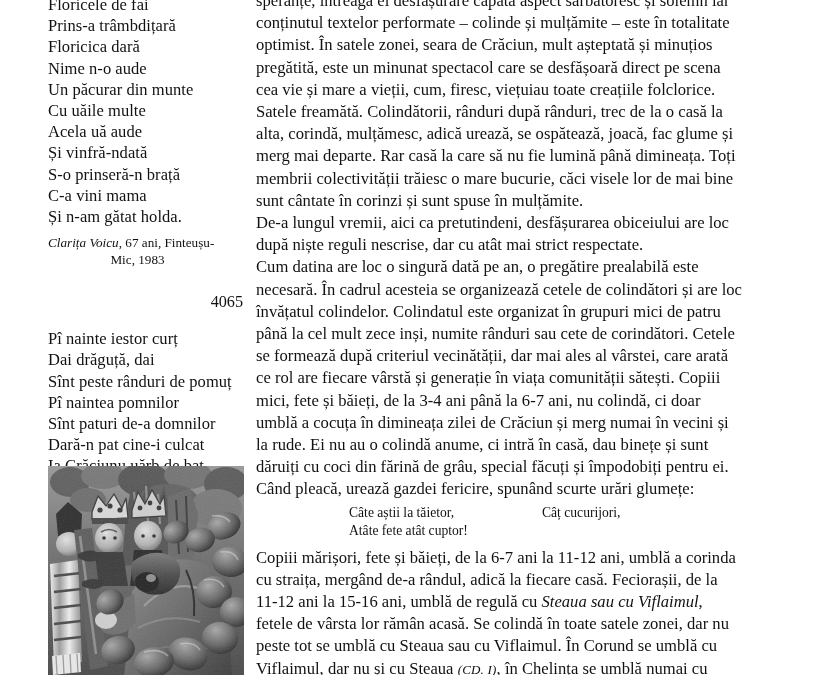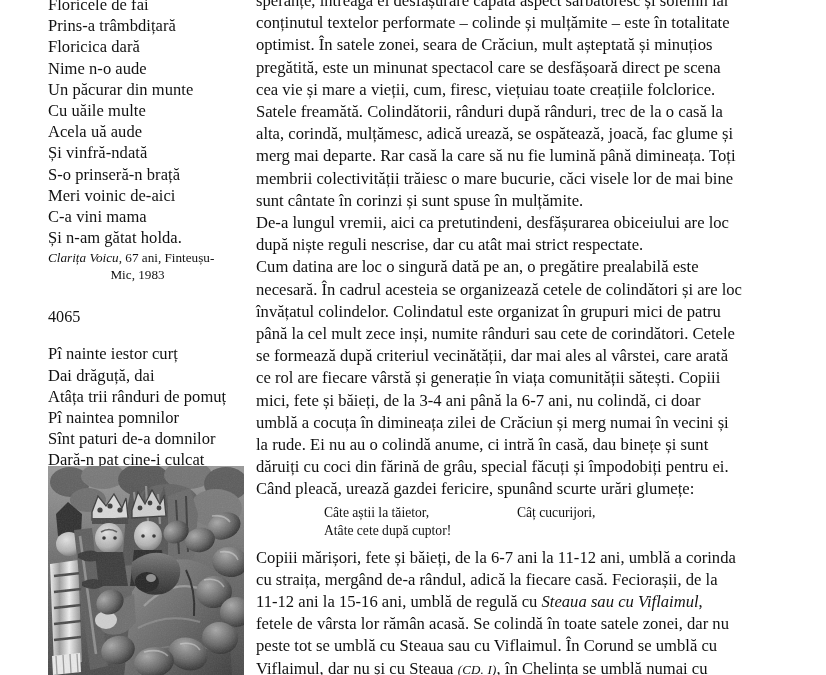--- a/index.html
+++ b/index.html
@@ -30,33 +30,33 @@
   }
   .verse-line {
     font-size: 16.5px;
     line-height: 21.2px;
     white-space: nowrap;
     letter-spacing: 0.05px;
   }
   .attribution {
     font-size: 13.2px;
     line-height: 17px;
-    margin-top: 1px;
+    margin-top: 7px;
   }
   .attribution .name {
     font-style: italic;
   }
   .attribution-second {
     font-size: 13.2px;
     line-height: 17px;
     text-align: center;
     padding-right: 26px;
   }
   .poem-number {
-    text-align: left;
+    text-align: right;
     font-size: 16.2px;
     line-height: 21px;
     padding-right: 10px;
     margin-top: 24px;
     margin-bottom: 15px;
   }
 
   
   .photo-wrap {
     position: absolute;
@@ -92,20 +92,21 @@
     font-variant: small-caps;
     letter-spacing: 0.2px;
     font-style: italic;
   }
 
   
   .verse-insert {
     display: flex;
     margin: 3px 0 6px 0;
     padding-left: 68px;
+    justify-content: flex-end;
   }
   .verse-insert .vcol {
     font-size: 13.6px;
     line-height: 18.5px;
   }
   .verse-insert .vcol-a { width: 193px; }
   .verse-insert .vcol-b { width: 200px; }
 </style>
 </head>
 <body>
@@ -117,34 +118,33 @@
     <div>
       <div class="verse-line">Floricele de fai</div>
       <div class="verse-line">Prins-a trâmbdițară</div>
       <div class="verse-line">Floricica dară</div>
       <div class="verse-line">Nime n-o aude</div>
       <div class="verse-line">Un păcurar din munte</div>
       <div class="verse-line">Cu uăile multe</div>
       <div class="verse-line">Acela uă aude</div>
       <div class="verse-line">Și vinfră-ndată</div>
       <div class="verse-line">S-o prinseră-n brață</div>
-      <div class="verse-line">Meri voinic de-aici</div>
       <div class="verse-line">C-a vini mama</div>
       <div class="verse-line">Și n-am gătat holda.</div>
     </div>
 
     <div class="attribution"><span class="name">Clarița Voicu</span><span>, 67 ani, Finteușu-</span></div>
     <div class="attribution-second">Mic, 1983</div>
 
     <div class="poem-number">4065</div>
 
     <div>
       <div class="verse-line">Pî nainte iestor curț</div>
       <div class="verse-line">Dai drăguță, dai</div>
-      <div class="verse-line">Atâța trii rânduri de pomuț</div>
+      <div class="verse-line">Sînt peste rânduri de pomuț</div>
       <div class="verse-line">Pî naintea pomnilor</div>
       <div class="verse-line">Sînt paturi de-a domnilor</div>
       <div class="verse-line">Dară-n pat cine-i culcat</div>
       <div class="verse-line">Ia Crăciunu uărb de bat</div>
       <div class="verse-line">Cât că moarte-ai stă la cap</div>
     </div>
 
   </div>
 
   <div class="photo-wrap">
@@ -298,21 +298,21 @@
 
     <p class="para">speranțe, întreaga ei desfășurare capătă aspect sărbătoresc și solemn iar conținutul textelor performate – colinde și mulțămite – este în totalitate optimist. În satele zonei, seara de Crăciun, mult așteptată și minuțios pregătită, este un minunat spectacol care se desfășoară direct pe scena cea vie și mare a vieții, cum, firesc, viețuiau toate creațiile folclorice. Satele freamătă. Colindătorii, rânduri după rânduri, trec de la o casă la alta, corindă, mulțămesc, adică urează, se ospătează, joacă, fac glume și merg mai departe. Rar casă la care să nu fie lumină până dimineața. Toți membrii colectivității trăiesc o mare bucurie, căci visele lor de mai bine sunt cântate în corinzi și sunt spuse în mulțămite.</p>
 
     <p class="para">De-a lungul vremii, aici ca pretutindeni, desfășurarea obiceiului are loc după niște reguli nescrise, dar cu atât mai strict respectate.</p>
 
     <p class="para">Cum datina are loc o singură dată pe an, o pregătire prealabilă este necesară. În cadrul acesteia se organizează cetele de colindători și are loc învățatul colindelor. Colindatul este organizat în grupuri mici de patru până la cel mult zece inși, numite rânduri sau cete de corindători. Cetele se formează după criteriul vecinătății, dar mai ales al vârstei, care arată ce rol are fiecare vârstă și generație în viața comunității sătești. Copiii mici, fete și băieți, de la 3-4 ani până la 6-7 ani, nu colindă, ci doar umblă a cocuța în dimineața zilei de Crăciun și merg numai în vecini și la rude. Ei nu au o colindă anume, ci intră în casă, dau binețe și sunt dăruiți cu coci din fărină de grâu, special făcuți și împodobiți pentru ei. Când pleacă, urează gazdei fericire, spunând scurte urări glumețe:</p>
 
     <div class="verse-insert">
       <div class="vcol vcol-a">
         <div>Câte aștii la tăietor,</div>
-        <div>Atâte cete după cuptor!</div>
+        <div>Atâte fete atât cuptor!</div>
       </div>
       <div class="vcol vcol-b">
         <div>Câț cucurijori,</div>
       </div>
     </div>
 
     <p class="para" id="para-segmented"><span>Copiii mărișori, fete și băieți, de la 6-7 ani la 11-12 ani, umblă a corinda cu straița, mergând de-a rândul, adică la fiecare casă. Feciorașii, de la 11-12 ani la 15-16 ani, umblă de regulă cu </span><i>Steaua sau cu Viflaimul</i><span>, fetele de vârsta lor rămân acasă. Se colindă în toate satele zonei, dar nu peste tot se umblă cu Steaua sau cu Viflaimul. În Corund se umblă cu Viflaimul, dar nu și cu Steaua </span><span class="cite">(CD. I)</span><span>, în Chelința se umblă numai cu Steaua </span></p>
 
   </div>
 

